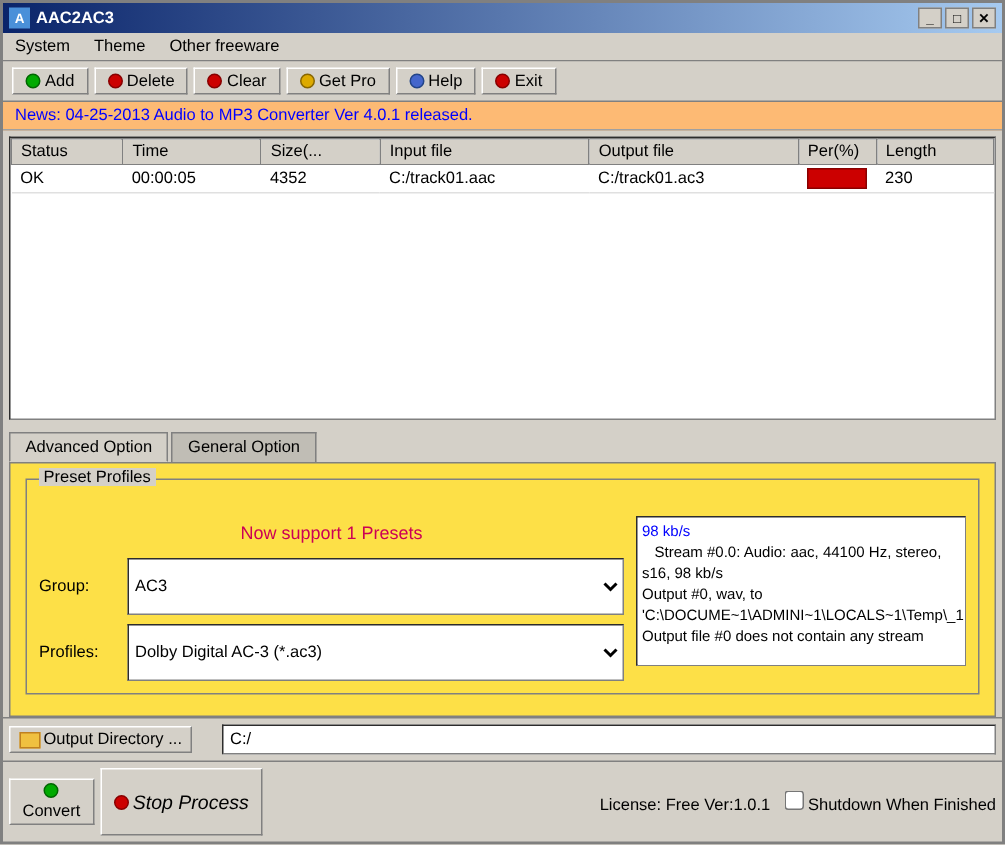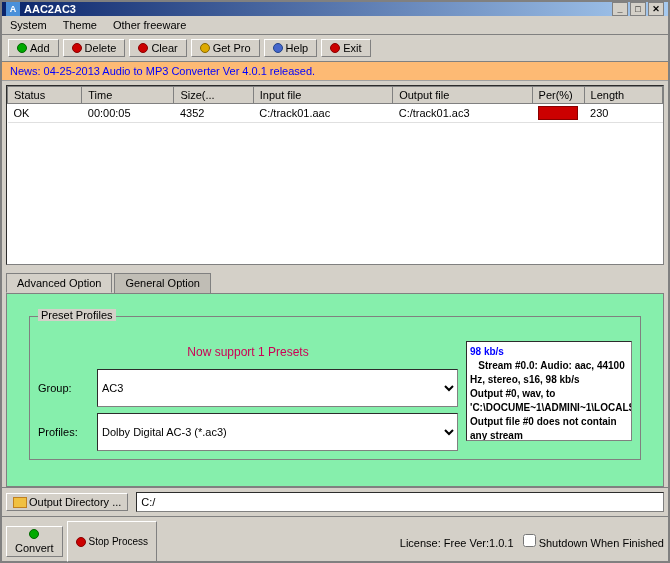--- a/index.html
+++ b/index.html
@@ -176,23 +176,23 @@
       cursor: pointer;
       font-size: 11px;
       margin-right: 2px;
     }
     .tab.active {
       background: #d4d0c8;
       border-bottom: 1px solid #d4d0c8;
       z-index: 1;
     }
     .tab-content {
-      background: #86efac;
-      border: 1px solid #808080;
-      padding: 22px;
+      background: #fde047;
+      border: 1px solid #808080;
+      padding: 10px;
     }
     .preset-group {
       border: 1px solid #808080;
       padding: 4px 8px 8px;
       margin-bottom: 4px;
       position: relative;
     }
     .preset-label {
       position: absolute;
       top: -8px;
@@ -206,29 +206,28 @@
       gap: 8px;
       margin-top: 20px;
     }
     .preset-left {
       flex: 1;
       display: flex;
       flex-direction: column;
       gap: 6px;
     }
     .preset-right {
-      width: 166px;
+      width: 220px;
       background: white;
       border: 1px inset #808080;
       padding: 3px;
       font-size: 10px;
       color: black;
       overflow: auto;
       height: 100px;
-      font-weight: bold;
     }
     .preset-now-support {
       color: #cc0055;
       text-align: center;
       font-size: 12px;
       margin: 4px 0;
     }
     .preset-row {
       display: flex;
       align-items: center;
@@ -241,21 +240,21 @@
     .preset-select {
       flex: 1;
       height: 38px;
       font-size: 11px;
       border: 1px inset #808080;
       background: white;
     }
     .output-row {
       display: flex;
       align-items: center;
-      gap: 8px;
+      gap: 20px;
       padding: 4px;
       border-top: 1px solid #808080;
     }
     .output-btn {
       display: flex;
       align-items: center;
       gap: 2px;
       padding: 2px 6px;
       background: #d4d0c8;
       border: 1px solid #808080;
@@ -302,21 +301,22 @@
     .stop-btn {
       display: flex;
       align-items: center;
       gap: 3px;
       padding: 14px 8px;
       background: #d4d0c8;
       border: 1px solid #808080;
       border-top-color: #ffffff;
       border-left-color: #ffffff;
       cursor: pointer;
-      font-size: 10px;
+      font-size: 13px;
+      font-style: italic;
     }
     .license-text {
       flex: 1;
       text-align: right;
       font-size: 11px;
       color: black;
     }
     .info-text {
       font-size: 10px;
       line-height: 1.4;

